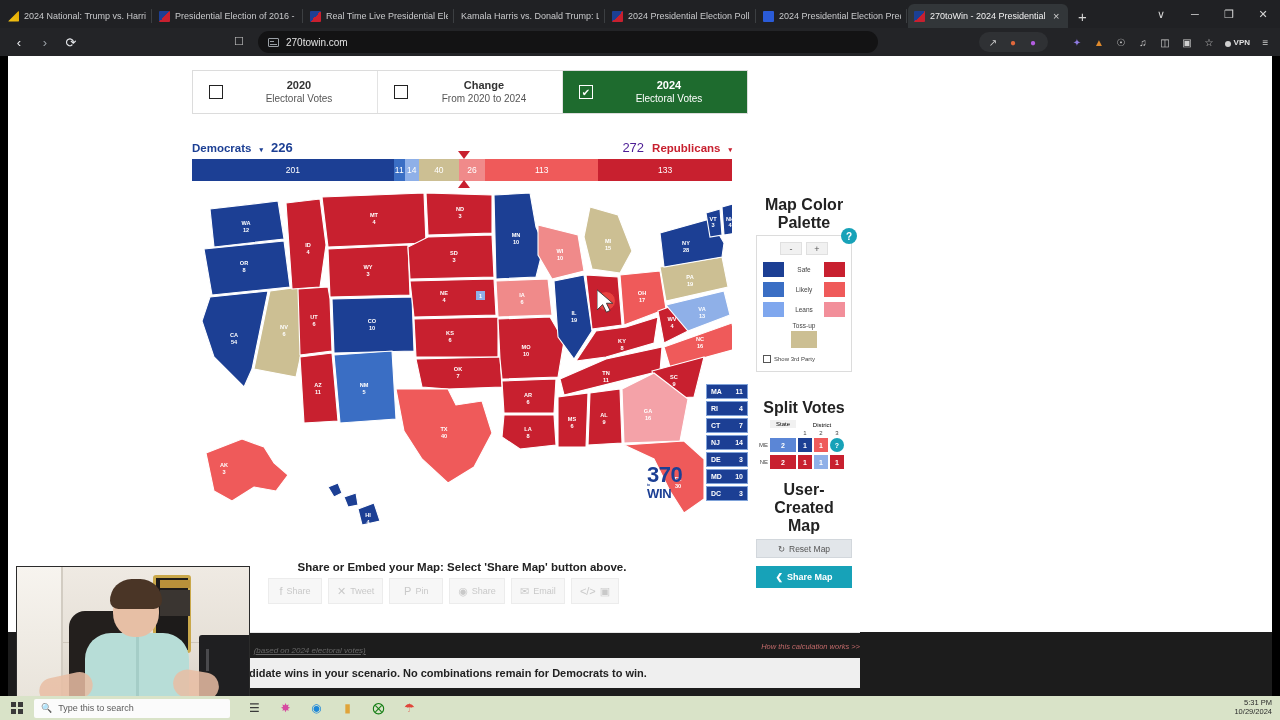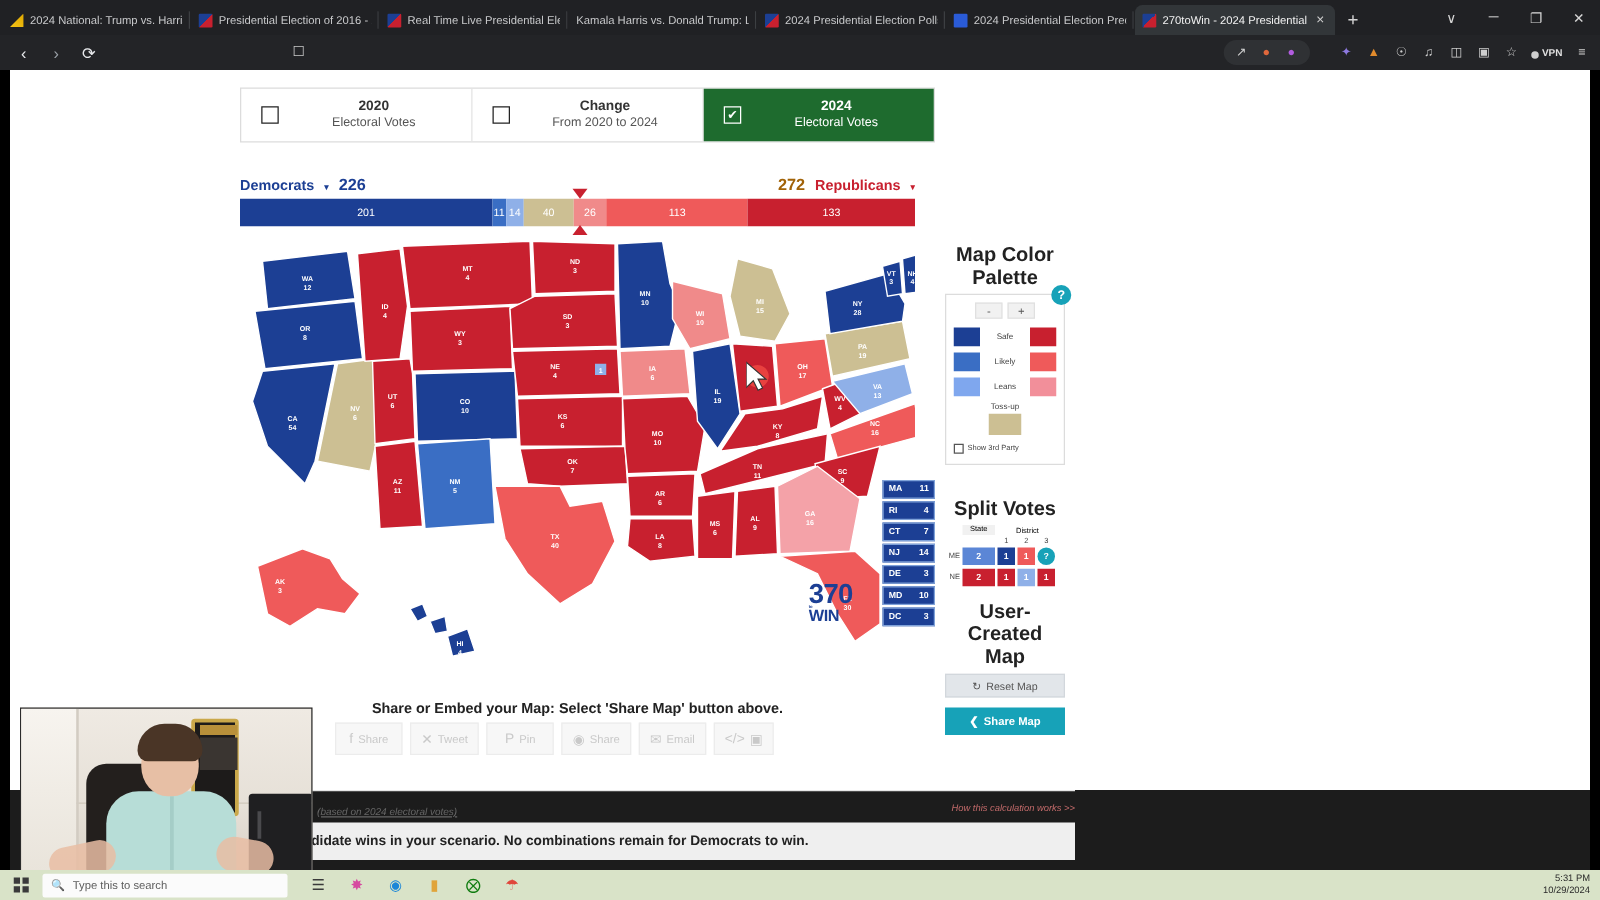--- a/index.html
+++ b/index.html
@@ -80,21 +80,21 @@
   .tl2{ font-size:10px; color:#555; }
   .toggle.active .tl1,.toggle.active .tl2{ color:#fff; }
 
   
   .evhead{ position:absolute; left:192px; top:84px; width:540px; height:18px; }
   .evh-left{ position:absolute; left:0; top:0; display:flex; gap:8px; align-items:baseline; }
   .evh-right{ position:absolute; right:0; top:0; display:flex; gap:8px; align-items:baseline; }
   .party-d{ color:#1c3f94; font-weight:bold; font-size:11.5px; }
   .party-r{ color:#c8202f; font-weight:bold; font-size:11.5px; }
   .count-d{ color:#1c3f94; font-weight:bold; font-size:13px; }
-  .count-r{ color:#a16207; font-weight:bold; font-size:13px;margin-left:46px; }
+  .count-r{ color:#4c1d95; font-weight:normal; font-size:13px;margin-left:46px; }
   .caret{ font-size:7px; }
 
   
   .evbar{ position:absolute; left:192px; top:103px; width:540px; height:22px; display:flex;
     font-size:8.5px; color:#fff; }
   .evseg{ display:flex; align-items:center; justify-content:center; height:22px; overflow:hidden;}
   .marker-top{ position:absolute; left:458px; top:95px; width:0;height:0;
     border-left:6px solid transparent;border-right:6px solid transparent;border-top:8px solid #c8202f;}
   .marker-bot{ position:absolute; left:458px; top:124px; width:0;height:0;
     border-left:6px solid transparent;border-right:6px solid transparent;border-bottom:8px solid #c8202f;}
@@ -267,20 +267,24 @@
       <div>❐</div>
       <div>✕</div>
     </div>
   </div>
 
   <div class="navbar">
     <div class="navbtn on">‹</div>
     <div class="navbtn">›</div>
     <div class="navbtn on">⟳</div>
     <div class="bookmark-ico">☐</div>
+    <div class="omnibox">
+      <span class="omni-tool"></span>
+      <span>270towin.com</span>
+    </div>
     <div class="navright">
       <div class="ext-pill">
         <span class="ext">↗</span>
         <span class="ext" style="color:#e0683c">●</span>
         <span class="ext" style="color:#b25ce0">●</span>
       </div>
       <span class="ext" style="color:#8e7ae0">✦</span>
       <span class="ext" style="color:#e08a2c">▲</span>
       <span class="ext">☉</span>
       <span class="ext">♫</span>

